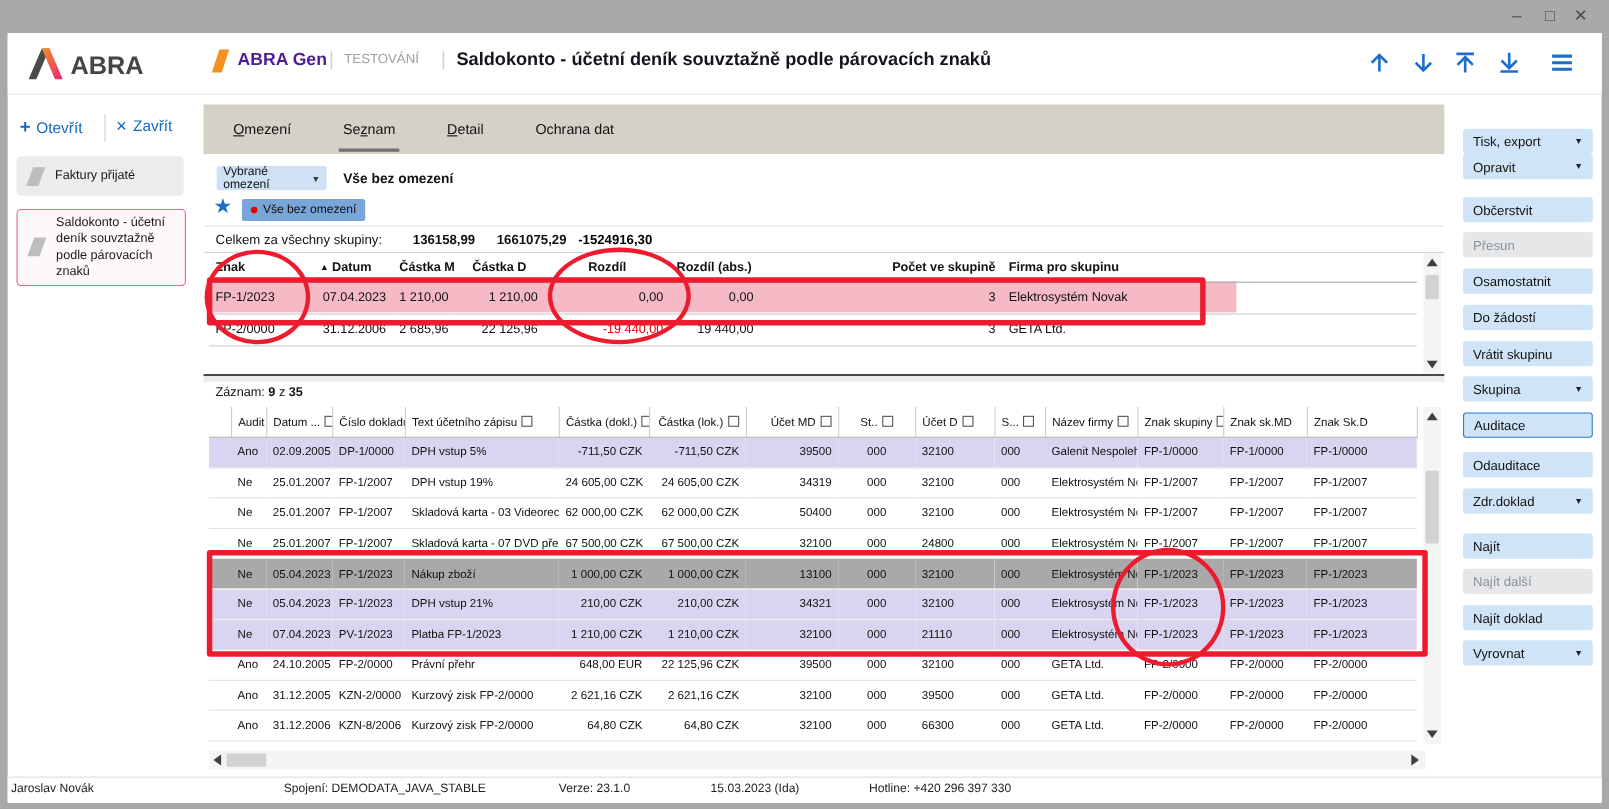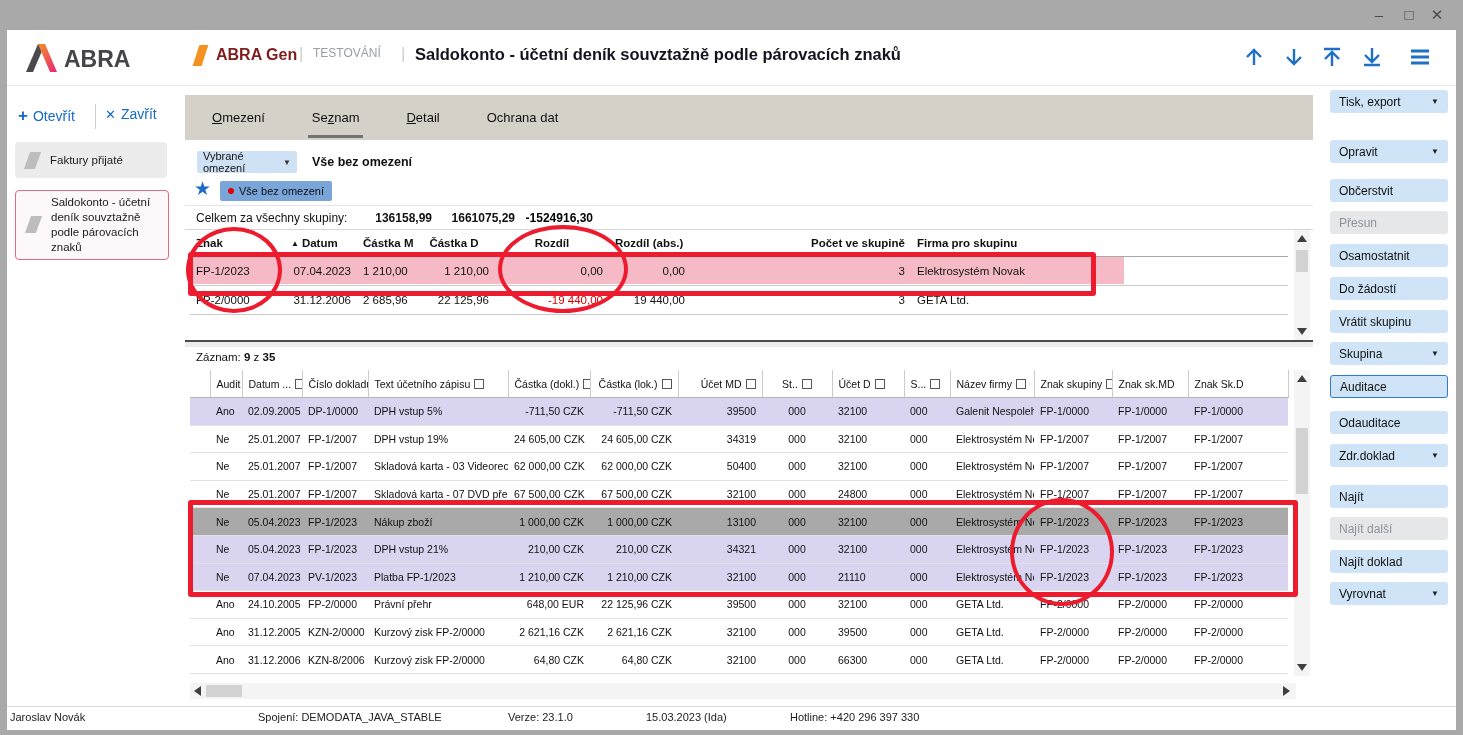--- a/index.html
+++ b/index.html
@@ -7,21 +7,21 @@
           font-family:"Liberation Sans","DejaVu Sans",sans-serif;overflow:hidden;}
   .abs{position:absolute;}
   
   .titlebar{left:0;top:0;width:1463px;height:30px;background:#a9a9a9;}
   .wc{position:absolute;top:3px;width:22px;height:24px;text-align:center;line-height:24px;
       font-size:15px;color:#4a4a4a;cursor:default;}
   
   .appwin{left:7px;top:30px;width:1449px;height:699px;background:#ffffff;}
   .apphdr{left:7px;top:30px;width:1449px;height:55px;background:#fff;border-bottom:1px solid #e8e8e8;}
   .hdr-slash{left:196px;top:45px;width:9px;height:21px;background:#f59120;transform:skewX(-18deg);}
-  .hdr-app{left:216px;top:46px;font-size:16px;color:#7f1d1d;font-weight:bold;}
+  .hdr-app{left:216px;top:46px;font-size:16px;color:#4c1d95;font-weight:bold;}
   .hdr-sep1{left:299px;top:44px;font-size:17px;color:#cfcfcf;}
   .hdr-env{left:313px;top:46px;font-size:12px;color:#9aa0a6;}
   .hdr-sep2{left:401px;top:44px;font-size:17px;color:#cfcfcf;}
   .hdr-title{left:415px;top:45px;font-size:16.5px;color:#14141e;font-weight:600;}
   .hicon{position:absolute;top:45px;width:24px;height:24px;cursor:pointer;}
   
   .lp-open{left:18px;top:106px;font-size:14px;color:#1569c7;cursor:pointer;}
   .lp-plus{font-size:17px;font-weight:bold;margin-right:5px;}
   .lp-div{left:95px;top:104px;width:1px;height:25px;background:#cfcfcf;}
   .lp-close{left:105px;top:106px;font-size:14px;color:#1569c7;cursor:pointer;}
@@ -479,21 +479,21 @@
     <div class="tri tri-dn" style="left:3px;top:294px"></div>
   </div>
 
   <div class="abs sb" style="left:190px;top:683px;width:1106px;height:16px">
     <div class="tri tri-lf" style="left:4px;top:3px"></div>
     <div class="sb-thumb" style="left:16px;top:2px;width:36px;height:12px"></div>
     <div class="tri tri-rt" style="left:1093px;top:3px"></div>
   </div>
 
   <div id="action-buttons">
-      <div class="abtn" style="top: 90px;">
+      <div class="abtn" style="top: 117px;">
         <span>Tisk, export</span>
         <span class="caret">▼</span>
       </div>
       <div class="abtn" style="top: 140px;">
         <span>Opravit</span>
         <span class="caret">▼</span>
       </div>
       <div class="abtn" style="top: 179px;">
         <span>Občerstvit</span>
       </div>

